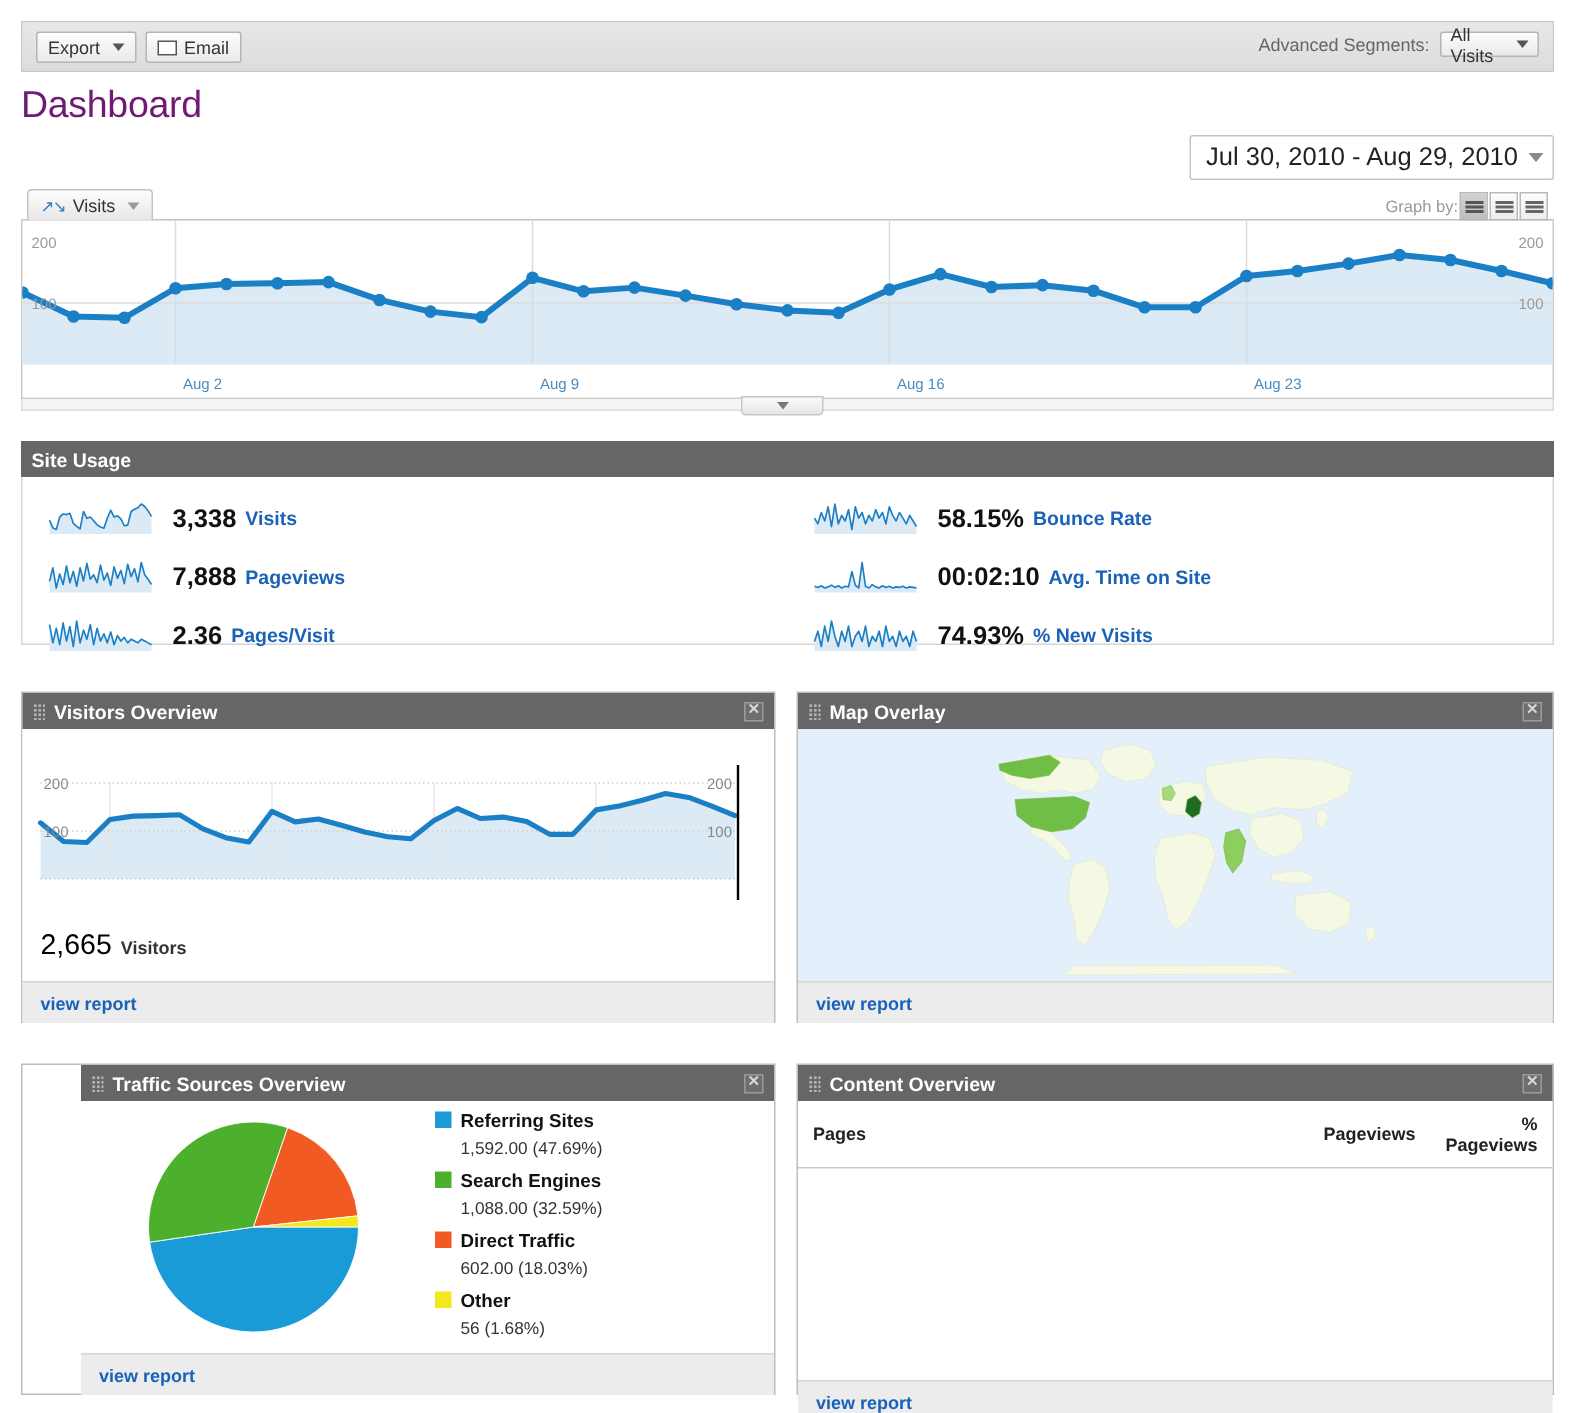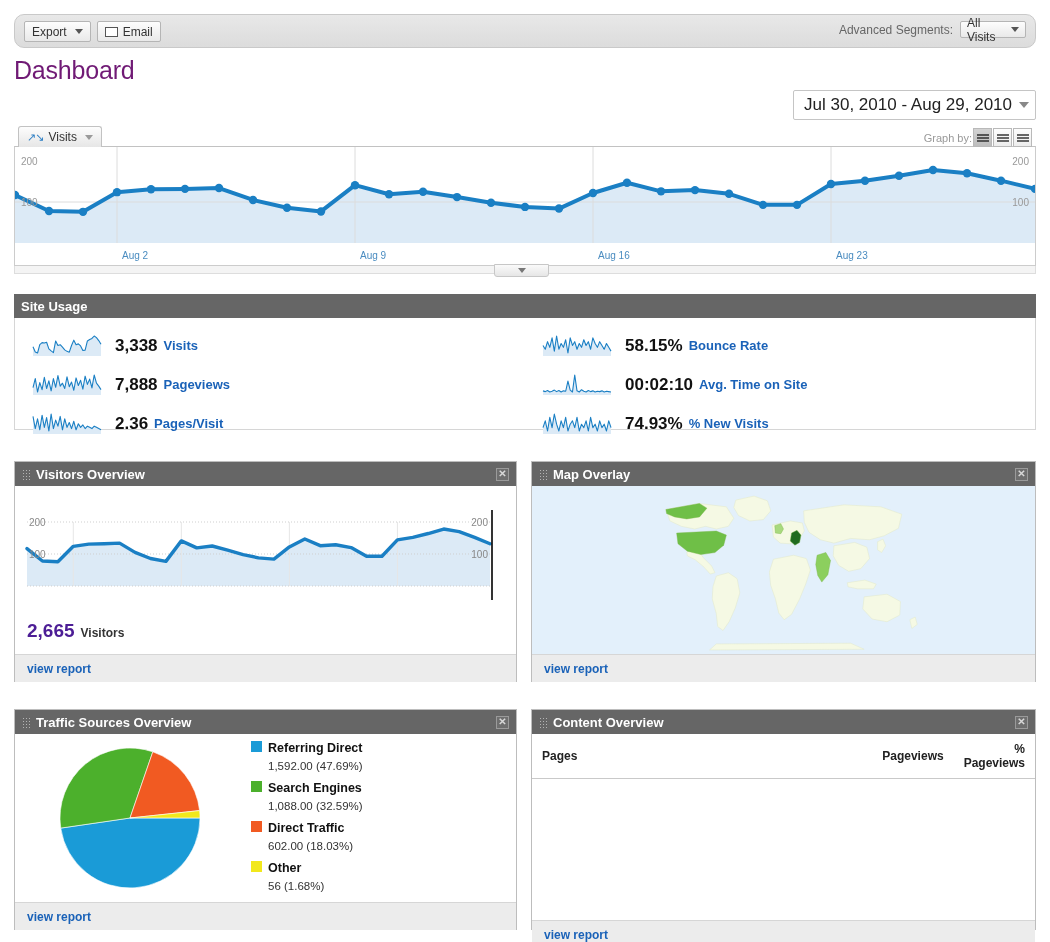--- a/index.html
+++ b/index.html
@@ -10,21 +10,21 @@
   }
   body { width: 1050px; height: 942px; overflow: hidden; }
 
   .page { width: 1050px; height: 942px; position: relative; }
 
   
   .toolbar {
     position: absolute; left: 14px; top: 14px; width: 1022px; height: 34px;
     background: linear-gradient(to bottom, #e8e8e8 0%, #dcdcdc 100%);
     border: 1px solid #c9c9c9;
-    border-radius: 10px;
+    border-radius: 0;
   }
   .btn {
     display: inline-flex; align-items: center; gap: 5px;
     height: 21px; padding: 0 7px;
     background: linear-gradient(to bottom,#fdfdfd 0%, #e9e9e9 100%);
     border: 1px solid #b5b5b5; border-radius: 2px;
     font-size: 12px; color: #333; cursor: pointer;
     white-space: nowrap;
   }
   .toolbar-left { position: absolute; left: 9px; top: 6px; display: flex; gap: 6px; }
@@ -156,26 +156,26 @@
   .su-spark { width: 72px; height: 24px; margin-right: 12px; }
   .su-value { font-size: 17px; font-weight: bold; color: #111; margin-right: 6px; }
   .su-label { font-size: 13px; font-weight: bold; color: #1a62b8; }
 
   
   .mod {
     position: absolute; border: 1px solid #bdbdbd; background: #fff;
   }
   .mod-vis  { left: 14px;  top: 461px; width: 503px; height: 221px; }
   .mod-map  { left: 531px; top: 461px; width: 505px; height: 221px; }
-  .mod-traf { left: 14px;  top: 709px; width: 503px; height: 221px; }
+  .mod-traf { left: 14px;  top: 709px; width: 503px; height: 221px; padding-left: 39px; }
   .mod-cont { left: 531px; top: 709px; width: 505px; height: 221px; }
 
   .vis-body { height: 168px; position: relative; background: #fff; }
   .vis-stat { position: absolute; left: 12px; bottom: 12px; display: flex; align-items: baseline; gap: 6px; }
-  .vis-stat .num { font-size: 19px; font-weight: bold; color: #4c1d95; }
+  .vis-stat .num { font-size: 19px; font-weight: normal; color: #000000; }
   .vis-stat .lbl { font-size: 12px; font-weight: bold; color: #333; }
 
   .map-body { height: 168px; background: #e3f0fb; position: relative; overflow: hidden; }
 
   .traf-body { height: 168px; display: flex; align-items: center; background: #fff; }
   .pie-wrap { width: 230px; display: flex; justify-content: center; }
   .legend { flex: 1; padding-left: 6px; }
   .legend-item { display: flex; margin-bottom: 4px; }
   .swatch { width: 11px; height: 11px; margin-right: 6px; margin-top: 3px; flex: 0 0 11px; }
   .lg-name { font-size: 12.5px; font-weight: bold; color: #111; line-height: 14px; }
@@ -462,21 +462,21 @@
             <path d="M74,74 L144,74 A70,70 0 0 1 4.736019295843022,84.12427661683392 Z" fill="#1a9bd7" stroke="#ffffff" stroke-width="0.6"></path>
             <path d="M74,74 L4.736019295843022,84.12427661683392 A70,70 0 0 1 96.79901194070025,7.81688240549704 Z" fill="#4cb02c" stroke="#ffffff" stroke-width="0.6"></path>
             <path d="M74,74 L96.79901194070025,7.81688240549704 A70,70 0 0 1 143.60573059225106,66.58095230376821 Z" fill="#f15a22" stroke="#ffffff" stroke-width="0.6"></path>
             <path d="M74,74 L143.60573059225106,66.58095230376821 A70,70 0 0 1 143.9999861825543,73.95601770574369 Z" fill="#f2e81c" stroke="#ffffff" stroke-width="0.6"></path>
           </svg>
       </div>
       <div class="legend">
         <div class="legend-item">
           <span class="swatch" style="background: rgb(26, 155, 215);"></span>
           <span>
-            <span class="lg-name">Referring Direct</span><br>
+            <span class="lg-name">Referring Sites</span><br>
             <span class="lg-val">1,592.00 (47.69%)</span>
           </span>
         </div>
         <div class="legend-item">
           <span class="swatch" style="background: rgb(76, 176, 44);"></span>
           <span>
             <span class="lg-name">Search Engines</span><br>
             <span class="lg-val">1,088.00 (32.59%)</span>
           </span>
         </div>

